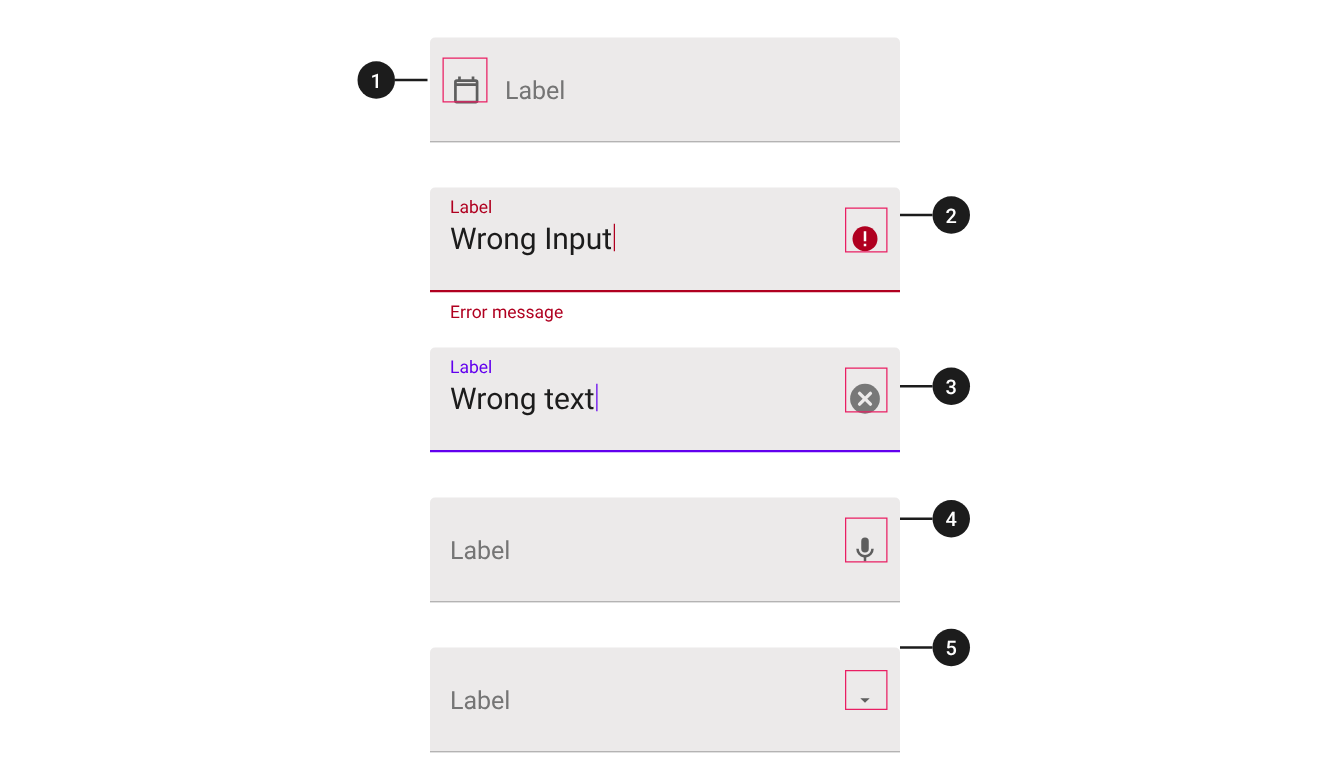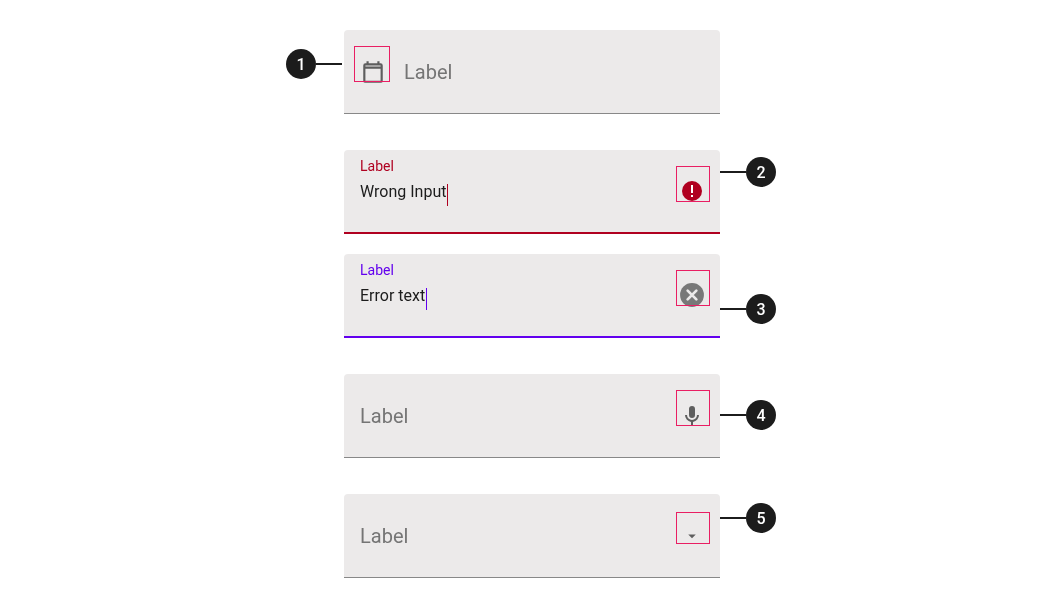--- a/index.html
+++ b/index.html
@@ -40,21 +40,21 @@
     .field.error { border-bottom: 2px solid #b00020; }
     .field.focused { border-bottom: 2px solid #6200ee; }
     .field.focused .floating-label { color: #6200ee; }
     .floating-label {
       font-size: 14px;
       position: absolute;
       top: 8px;
       left: 16px;
     }
     .input-value {
-      font-size: 16px;
+      font-size: 24px;
       color: #1c1c1c;
       flex: 1;
       position: relative;
     }
     .caret-red::after {
       content: '';
       position: absolute;
       width: 1px;
       height: 22px;
       background: #b00020;
@@ -135,26 +135,27 @@
       <span class="input-value caret-red">Wrong Input</span>
       <span class="trailing-icon">
         <svg viewBox="0 0 24 24" width="24" height="24">
             <circle cx="12" cy="12" r="10" fill="#b00020"></circle>
             <rect x="11" y="6" width="2" height="8" fill="#fff"></rect>
             <rect x="11" y="16" width="2" height="2" fill="#fff"></rect>
           </svg>
       </span>
       <div class="highlight-box" style="right:10px; top:16px; width:34px; height:36px;"></div>
     </div>
+    <div class="helper" style="color:#b00020;">Error message</div>
   </div>
 
   <div class="field-group">
     <div class="field focused">
       <span class="floating-label">Label</span>
-      <span class="input-value caret-purple">Error text</span>
+      <span class="input-value caret-purple">Wrong text</span>
       <span class="trailing-icon">
         <svg viewBox="0 0 24 24" width="26" height="26">
             <circle cx="12" cy="12" r="11" fill="#787878"></circle>
             <path d="M8 8l8 8M16 8l-8 8" stroke="#eceaea" stroke-width="2.5" stroke-linecap="round"></path>
           </svg>
       </span>
       <div class="highlight-box" style="right:10px; top:16px; width:34px; height:36px;"></div>
     </div>
   </div>
 

